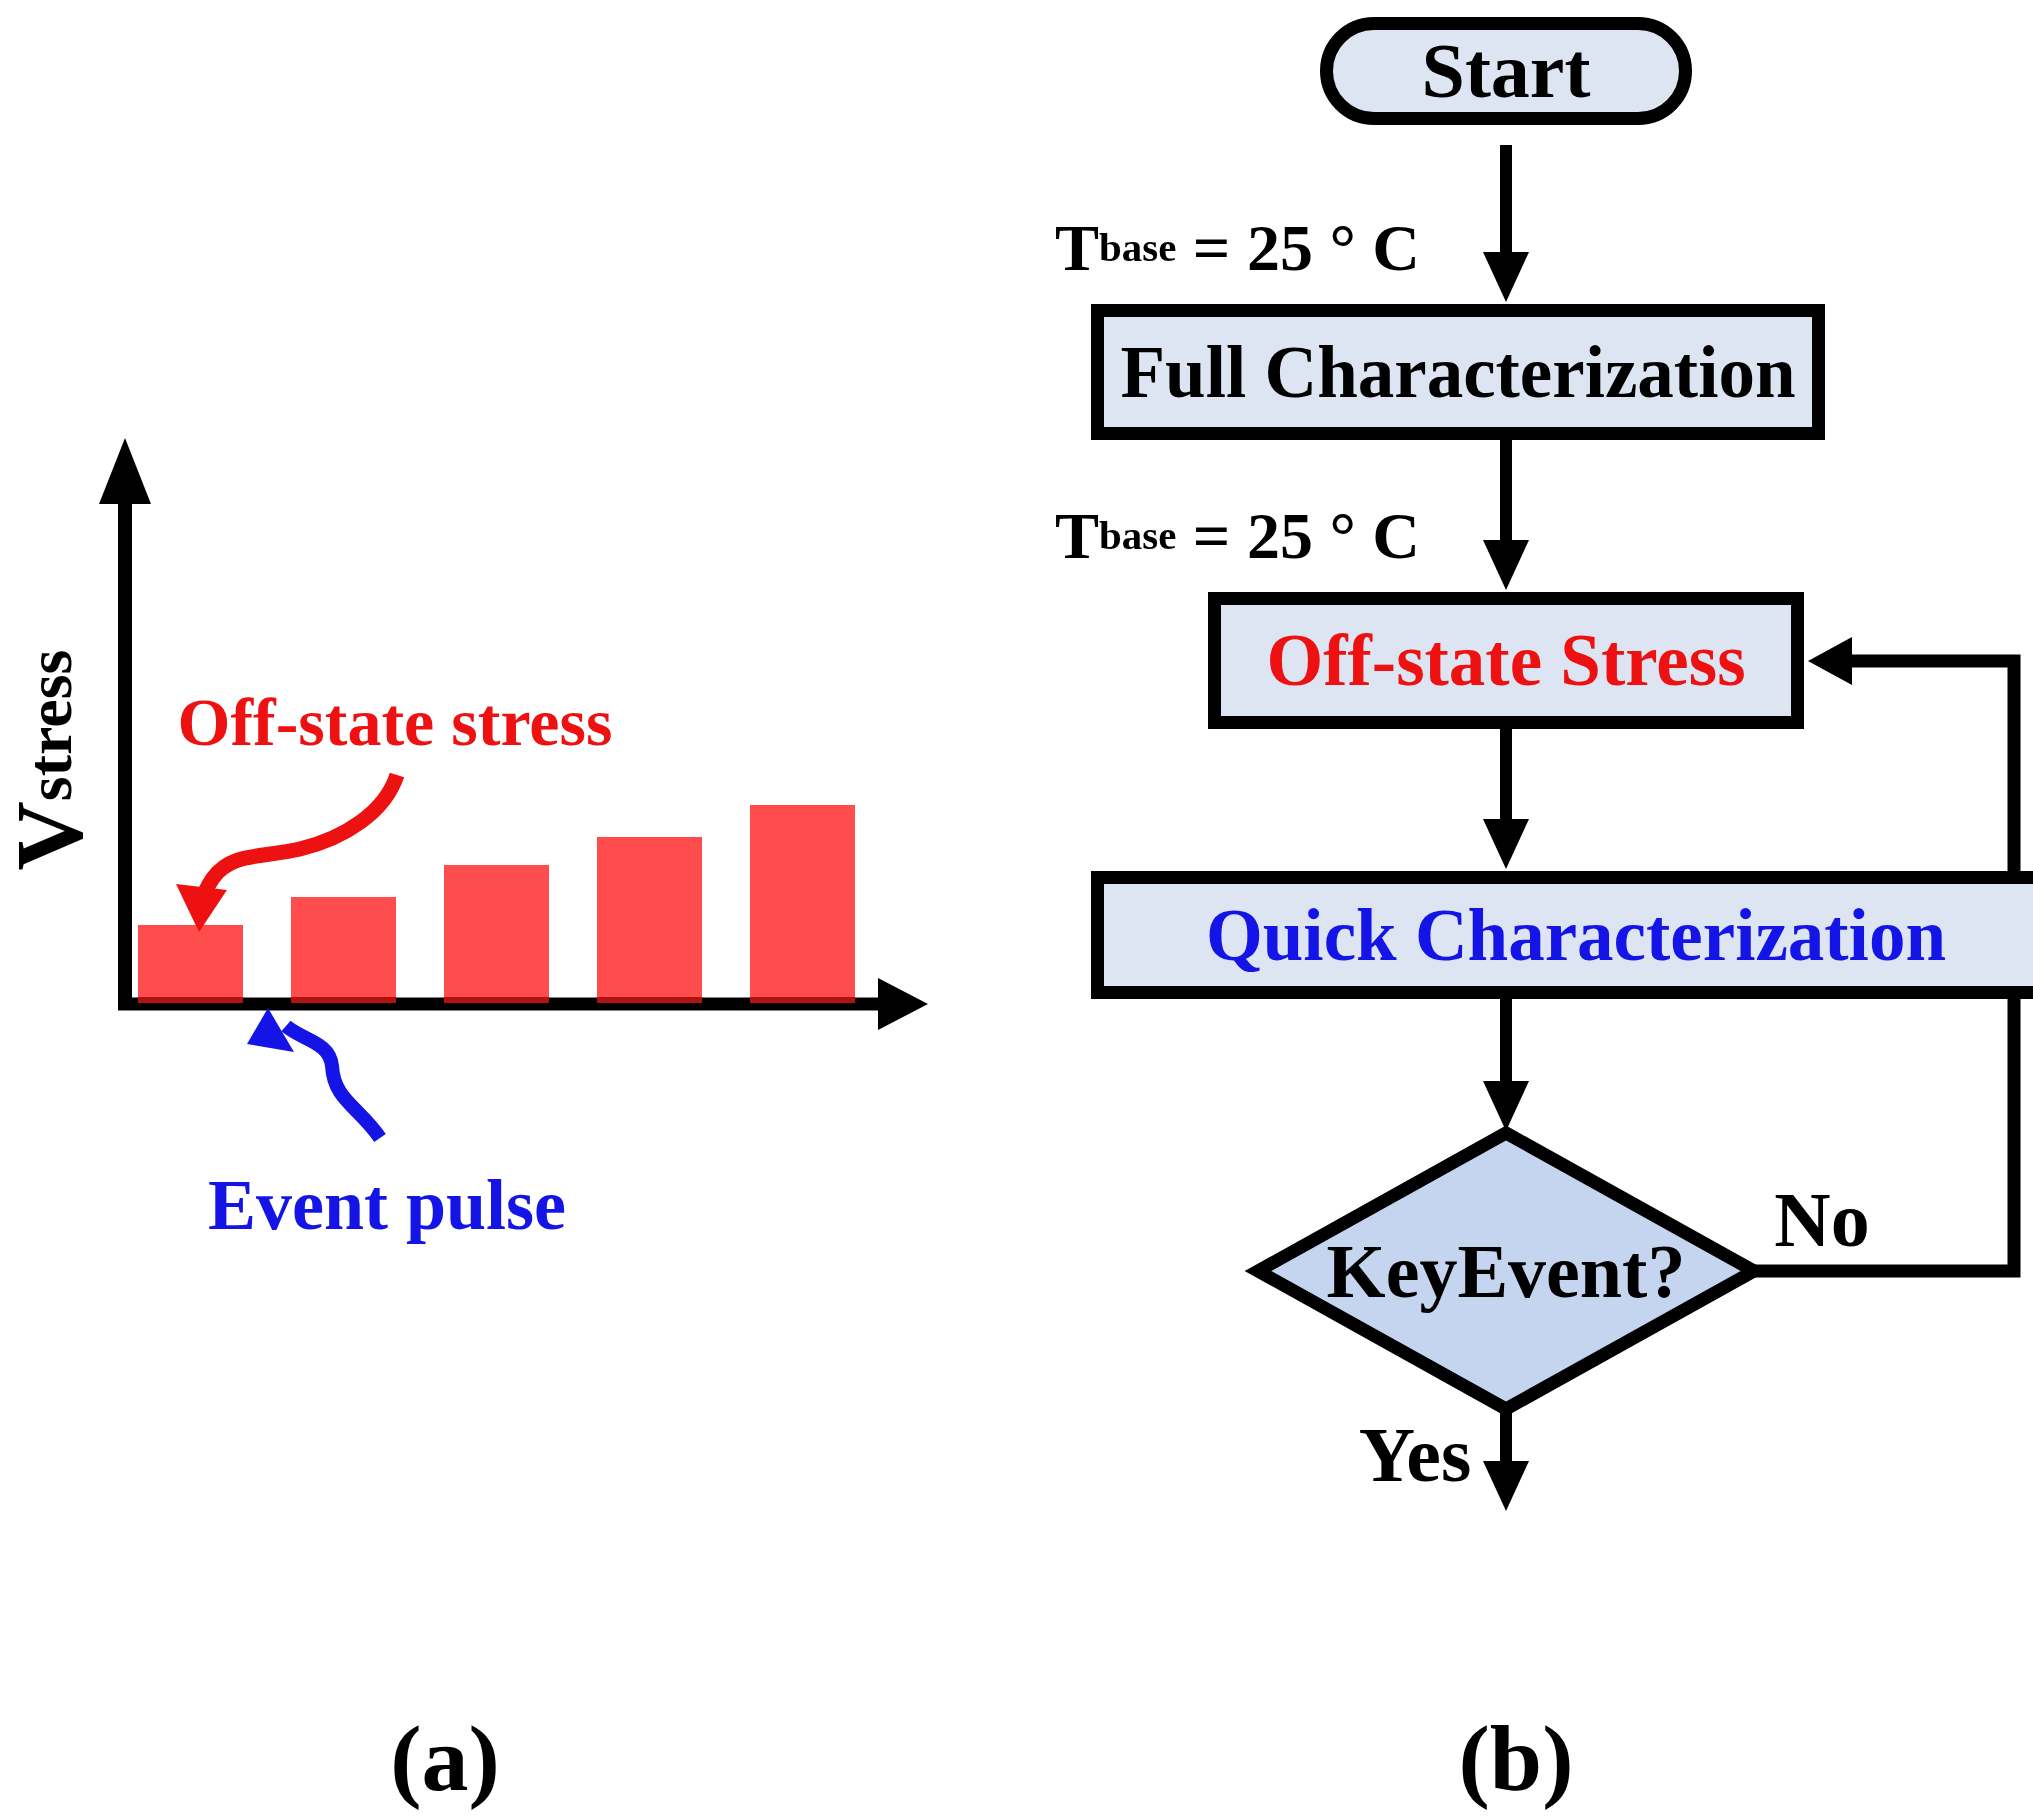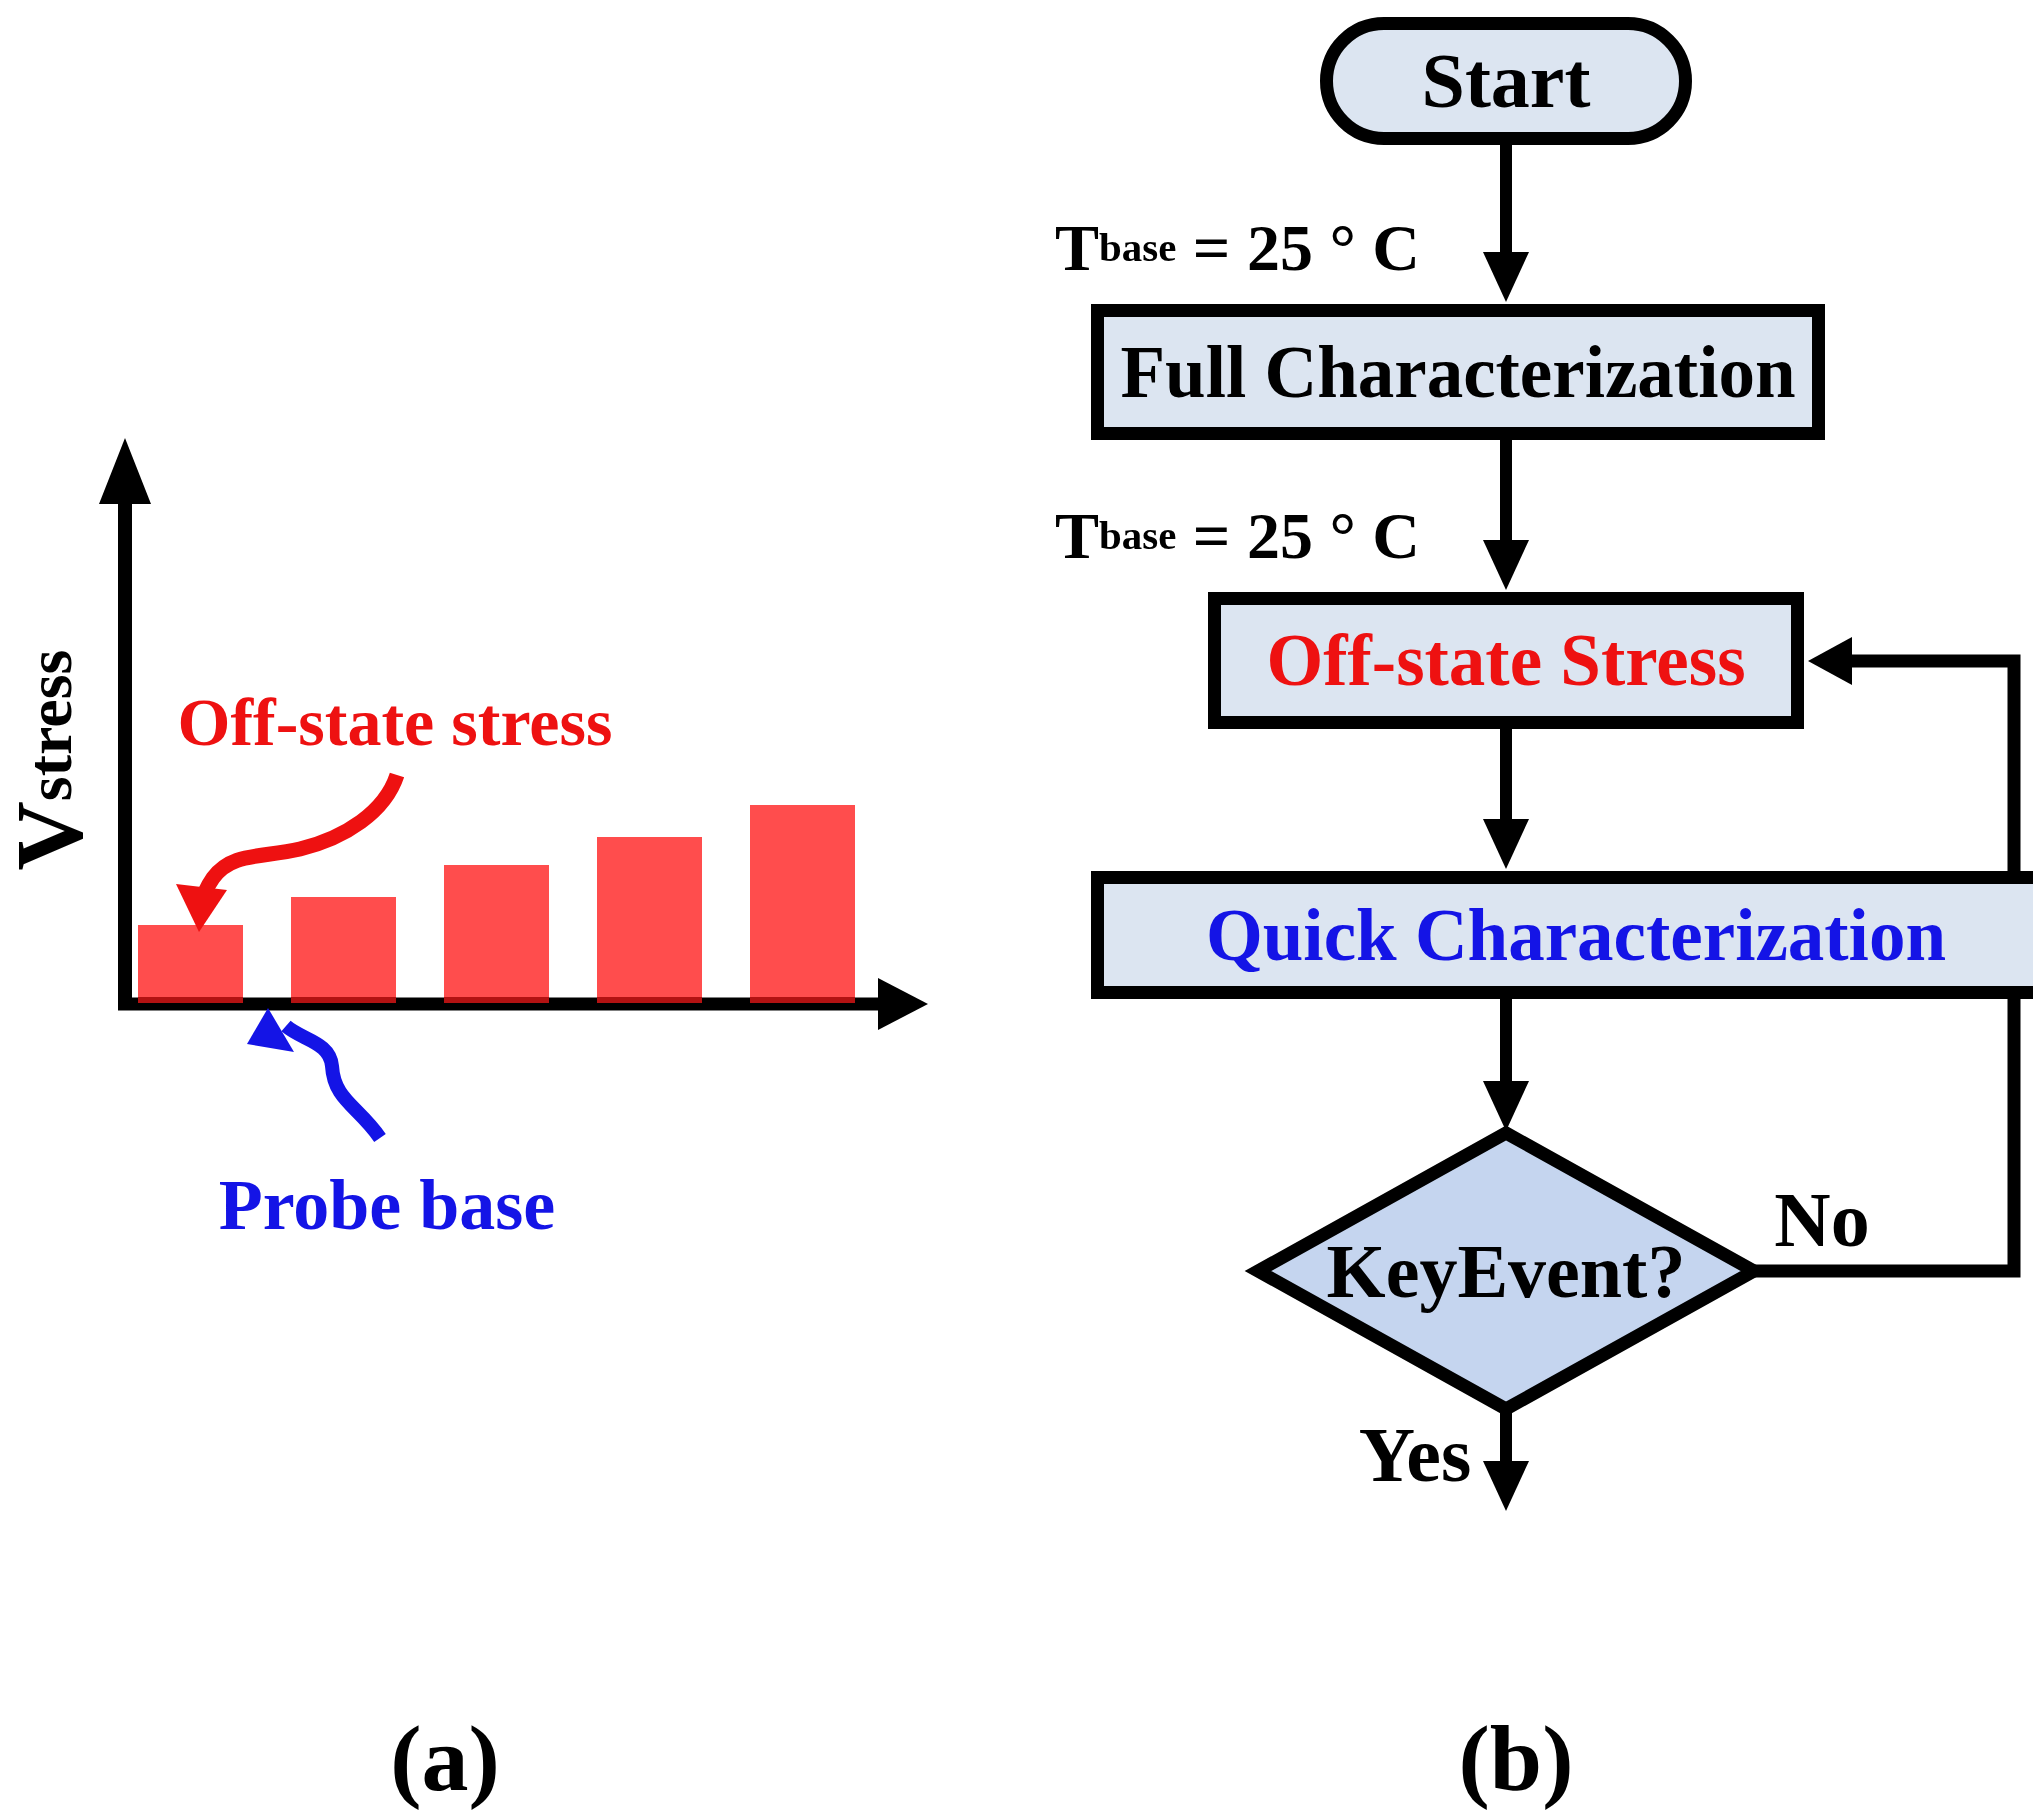--- a/index.html
+++ b/index.html
@@ -77,24 +77,24 @@
     <polygon class="fill-r" points="199,932 176,884 227,890"></polygon>
     <path class="stroke-b" d="M 380 1138 C 358 1106, 334 1100, 332 1066 C 330 1042, 302 1040, 286 1026" stroke-width="14"></path>
     <polygon class="fill-b" points="268,1008 294,1052 247,1044"></polygon>
   </svg>
 
   <div class="txt vlabel" style="left:-133px;top:718px;width:366px;height:84px;">
     <span class="main">V</span>
       <sub class="small">stress</sub>
   </div>
   <div class="txt red" style="left:145px;top:672px;width:500px;height:100px;font-size:68px;">Off-state stress</div>
-  <div class="txt blue" style="left:137px;top:1155px;width:500px;height:100px;font-size:72px;">Probe base</div>
+  <div class="txt blue" style="left:137px;top:1155px;width:500px;height:100px;font-size:72px;">Event pulse</div>
   <div class="txt" style="left:325px;top:1703px;width:240px;height:110px;font-size:94px;">(a)</div>
 
-  <div class="node terminal" style="left:1320px;top:17px;width:372px;height:128px;border-radius:64px;">Start</div>
+  <div class="node terminal" style="left:1320px;top:17px;width:372px;height:108px;border-radius:64px;">Start</div>
   <div class="node" style="left:1091px;top:304px;width:734px;height:136px;">Full Characterization</div>
   <div class="node red" style="left:1208px;top:592px;width:596px;height:137px;">Off-state Stress</div>
   <div class="node blue" style="left:1091px;top:871px;width:970px;height:128px;">Quick Characterization</div>
   <div class="txt decision-text" style="left:1326px;top:1175px;width:360px;height:192px;">
     <span>Key</span>
     <span>Event?</span>
   </div>
 
   <div class="txt tbase" style="left:1055px;top:198px;width:430px;height:100px;">
     <span>T</span><sub class="small">base</sub><span> = 25 ° C</span>

